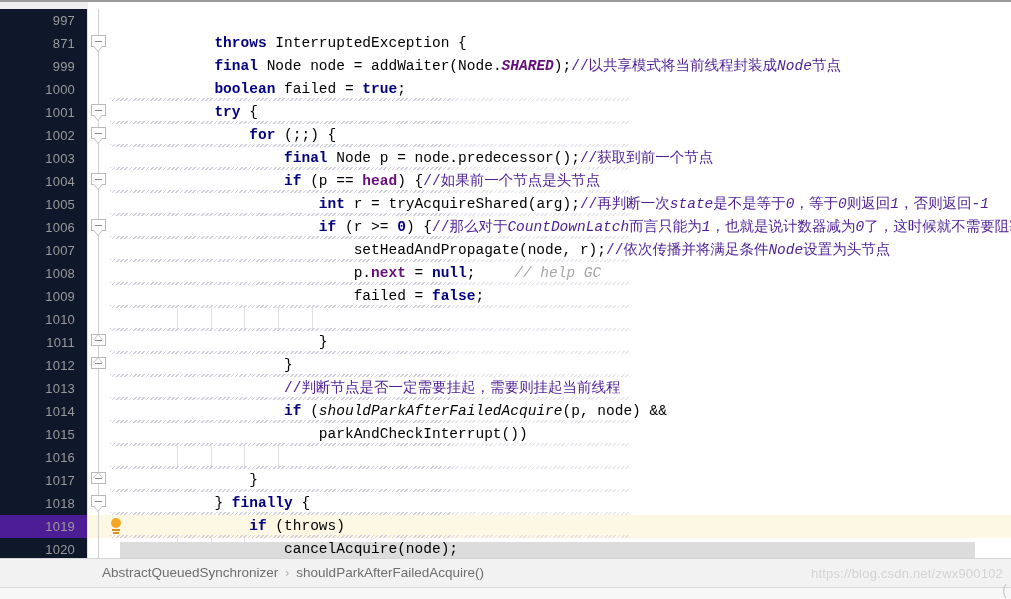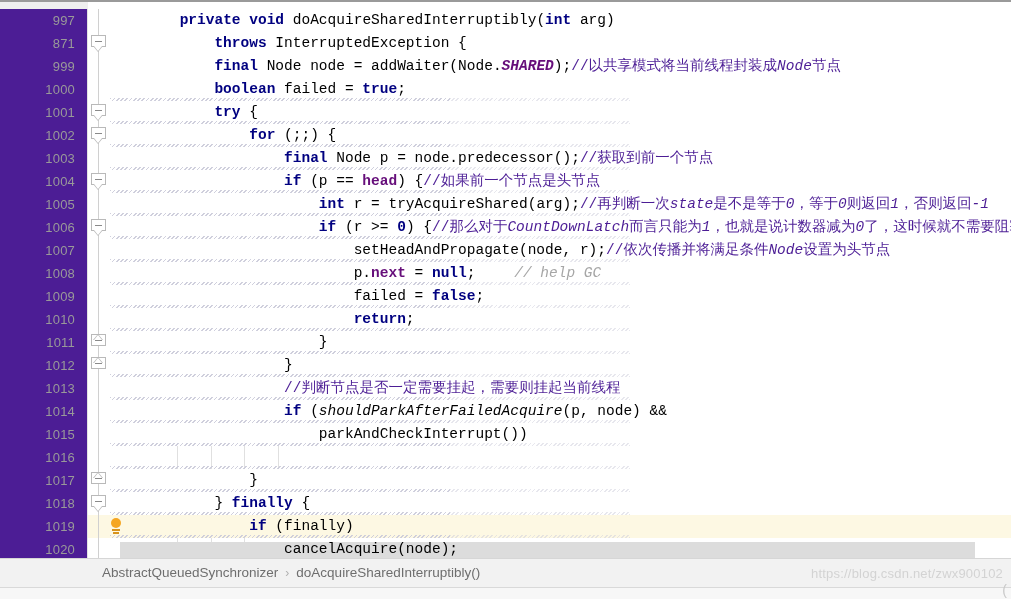--- a/index.html
+++ b/index.html
@@ -47,21 +47,21 @@
     white-space: nowrap;
   }
   .row.highlight .code-cell,
   .row.highlight .gutter { background: #fdf8e3; }
   .row.highlight .gutter { background: #4c1d95; }
 
   
   .gutter {
     position: absolute; left: 0; top: 0;
     width: 88px; height: 23px;
-    background: #4c1d95;
+    background: #0f172a;
     border-right: 1px solid #e3e3e3;
   }
   .lineno {
     position: absolute; right: 12px; top: 0;
     line-height: 23px;
     font-family: "Liberation Sans", sans-serif;
     font-size: 13px;
     color: #999999;
     letter-spacing: 0.2px;
   }
@@ -236,21 +236,20 @@
   </div>
 
   <div class="editor" id="editor">
       <div class="row">
         <div class="gutter">
           <span class="lineno">997</span>
         </div>
         <div class="foldstrip">
           <div class="foldline"></div>
         </div>
-        <div class="code-cell"><span>        </span><span class="kw">private</span><span> </span><span class="kw">void</span><span> doAcquireSharedInterruptibly(</span><span class="kw">int</span><span> arg)</span></div>
       </div>
       <div class="row">
         <div class="gutter">
           <span class="lineno">871</span>
         </div>
         <div class="foldstrip">
           <div class="foldline"></div>
           <div class="foldbox"></div>
           <div class="foldtip">
             <i></i>
@@ -453,21 +452,20 @@
         <div class="foldstrip">
           <div class="foldline"></div>
         </div>
         <div class="guides">
           <span style="left: 67px;"></span>
           <span style="left: 101px;"></span>
           <span style="left: 134px;"></span>
           <span style="left: 168px;"></span>
           <span style="left: 202px;"></span>
         </div>
-        <div class="code-cell"><span>                            </span><span class="kw">return</span><span>;</span></div>
         <div class="squig" style="width: 340px;"></div>
         <div class="squig g" style="left: 110px; width: 520px; opacity: 0.5;"></div>
       </div>
       <div class="row">
         <div class="gutter">
           <span class="lineno">1011</span>
         </div>
         <div class="foldstrip">
           <div class="foldline"></div>
           <div class="foldbox"></div>
@@ -612,21 +610,21 @@
         <div class="gutter">
           <span class="lineno">1019</span>
         </div>
         <div class="foldstrip">
           <div class="foldline"></div>
         </div>
         <div class="guides">
           <span style="left: 67px;"></span>
           <span style="left: 101px;"></span>
         </div>
-        <div class="code-cell"><span>                </span><span class="kw">if</span><span> (finally)</span></div>
+        <div class="code-cell"><span>                </span><span class="kw">if</span><span> (throws)</span></div>
         <div class="squig" style="width: 340px;"></div>
         <div class="squig g" style="left: 110px; width: 520px; opacity: 0.5;"></div>
         <div class="bulb">
           <div class="glass"></div>
           <div class="b1"></div>
           <div class="b2"></div>
         </div>
       </div>
       <div class="row">
         <div class="gutter">
@@ -639,21 +637,21 @@
           <span style="left: 67px;"></span>
           <span style="left: 101px;"></span>
           <span style="left: 134px;"></span>
         </div>
         <div class="code-cell" style="position: absolute; z-index: 2; background: transparent;"><span>                    cancelAcquire(node);</span></div>
         <div class="hscroll"></div>
       </div>
     </div>
 
   <div class="statusbar">
-    <div class="crumbs" id="crumbs"><span>AbstractQueuedSynchronizer</span><span class="sep">›</span><span>doAcquireSharedInterruptibly()</span></div>
+    <div class="crumbs" id="crumbs"><span>AbstractQueuedSynchronizer</span><span class="sep">›</span><span>shouldParkAfterFailedAcquire()</span></div>
     <div class="underline"></div>
     <div class="lowerfill"></div>
   </div>
 
   <div class="watermark">https://blog.csdn.net/zwx900102</div>
   <div class="corner">(</div>
 
 </div>
 
 </body></html>

